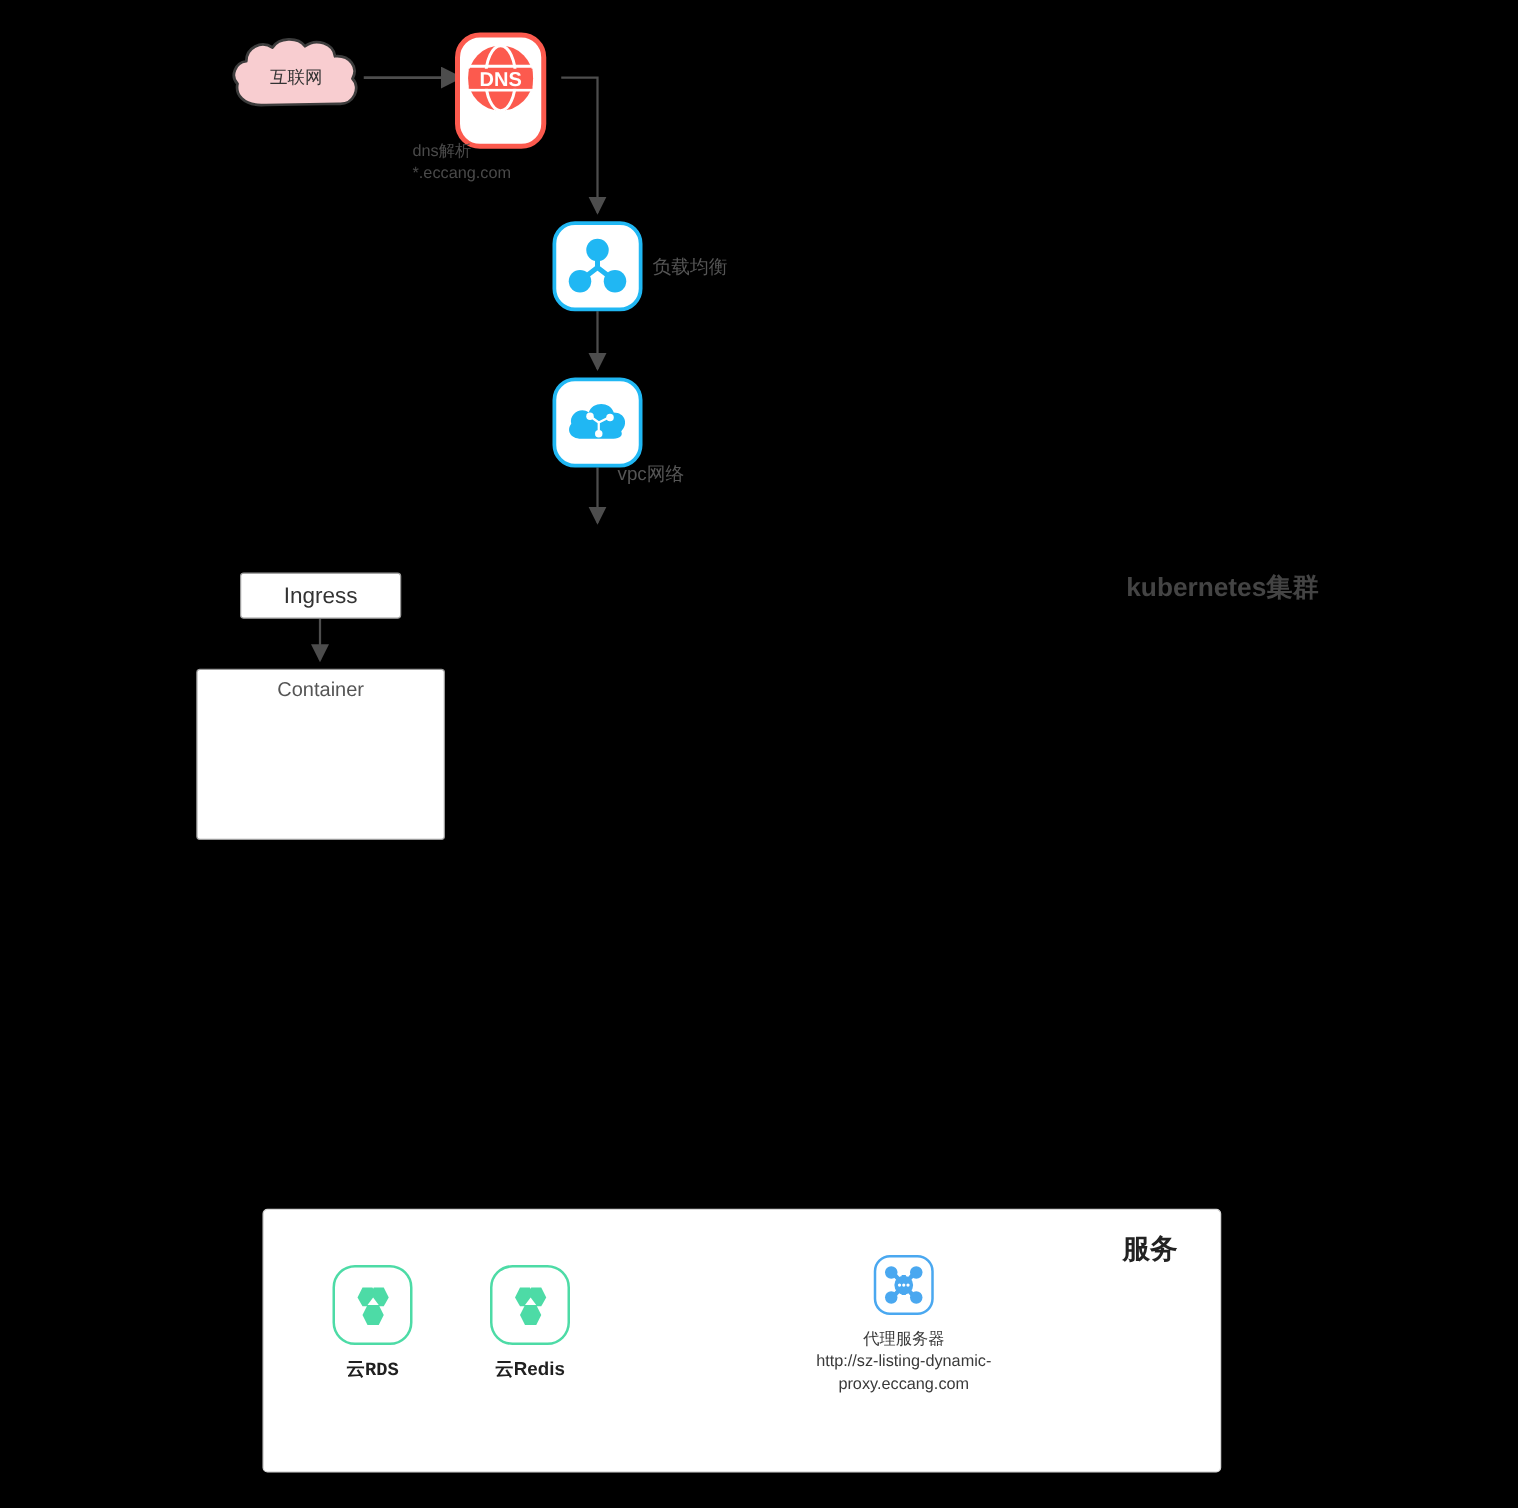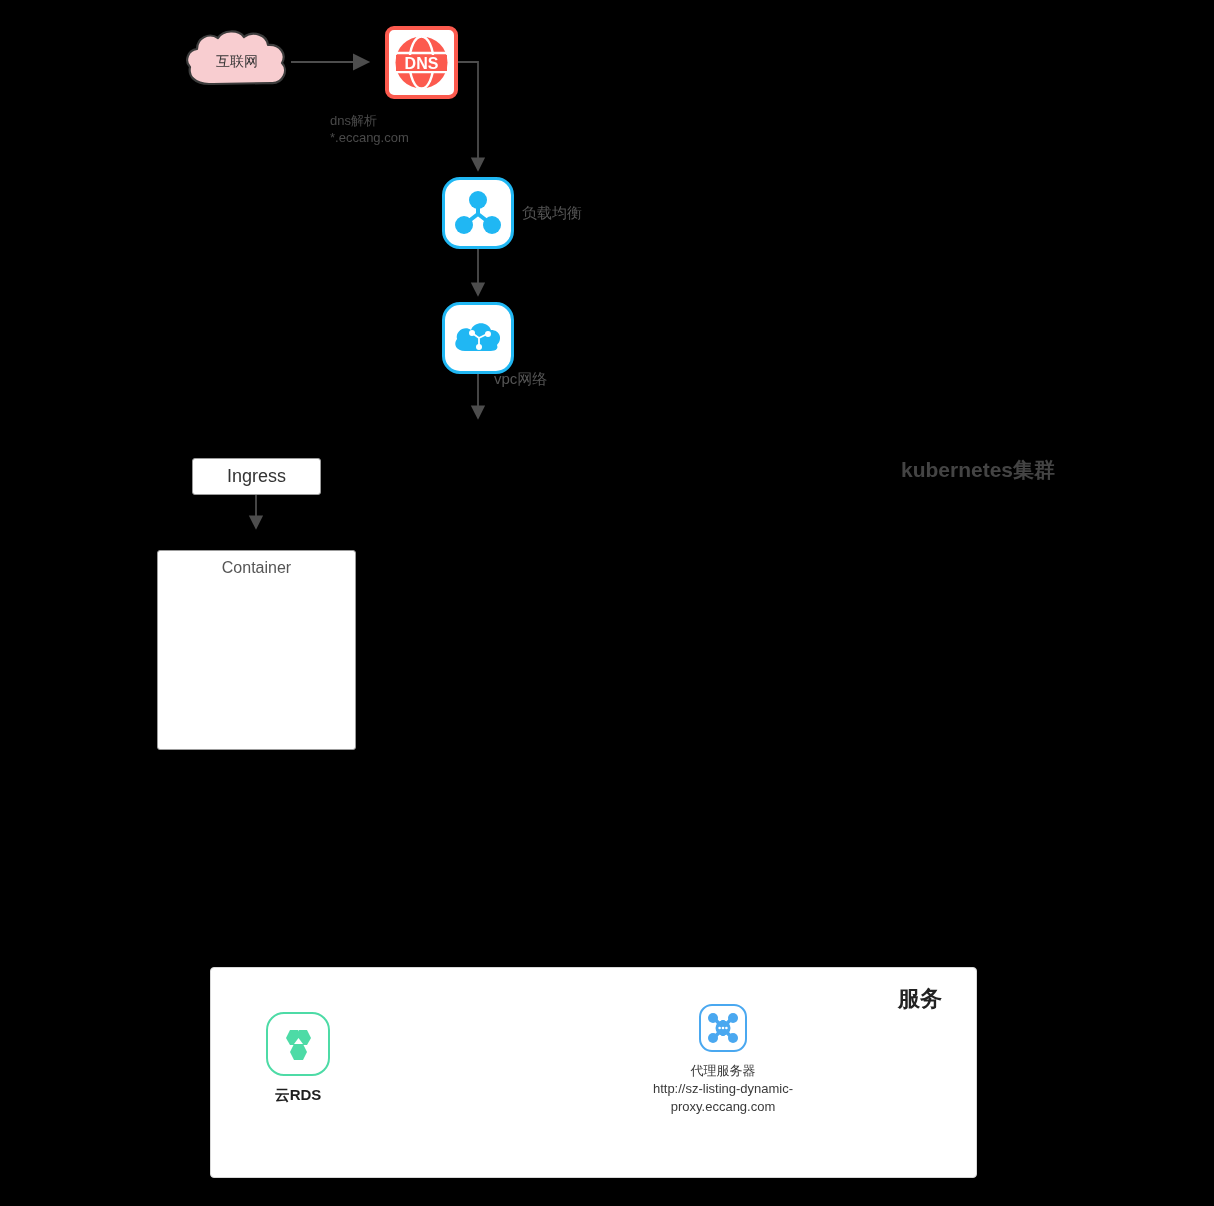--- a/index.html
+++ b/index.html
@@ -37,24 +37,24 @@
   }
 
   
   .tile {
     position: absolute;
     border-radius: 16px;
     background: #ffffff;
     box-sizing: border-box;
   }
   .tile.dns {
-    left: 385px; top: 26px;
-    width: 73px; height: 73px;
+    left: 364px; top: 26px;
+    width: 73px; height: 93px;
     border: 4px solid #fc5a4e;
-    border-radius: 9px;
+    border-radius: 20px;
   }
   .tile.lb {
     left: 442px; top: 177px;
     width: 72px; height: 72px;
     border: 3px solid #20b7f3;
     border-radius: 18px;
   }
   .tile.vpc {
     left: 442px; top: 302px;
     width: 72px; height: 72px;
@@ -96,22 +96,22 @@
     left: 192px; top: 458px;
     width: 129px; height: 37px;
     border-radius: 3px;
     display: flex;
     align-items: center;
     justify-content: center;
     font-size: 18px;
     color: #333333;
   }
   .container-box {
-    left: 157px; top: 550px;
-    width: 199px; height: 200px;
+    left: 157px; top: 535px;
+    width: 199px; height: 137px;
     border-radius: 3px;
     text-decoration: underline;
   }
   .container-title {
     position: absolute;
     left: 0; right: 0; top: 8px;
     text-align: center;
     font-size: 16px;
     color: #555555;
   }
@@ -264,32 +264,43 @@
     <span>Ingress</span>
   </div>
 
   <div class="box container-box">
     <div class="container-title">Container</div>
   </div>
 
   <div class="services-panel">
     <div class="services-title">服务</div>
 
-    <div class="svc" style="left:37px; top:44px; width:100px;">
+    <div class="svc" style="left:37px; top:44px; width:100px;font-family:Liberation Mono, monospace;">
       <div class="svc-tile green">
         <svg width="60" height="60" viewBox="0 0 60 60">
           <path d="M22,16 L30,16 L34,24 L30,31 L22,31 L18,24 Z" fill="#4ddba6"></path>
           <path d="M31,16 L39,16 L43,24 L39,31 L31,31 L27,24 Z" fill="#4ddba6"></path>
           <path d="M26,30 L35,30 L39,38 L35,46 L26,46 L22,38 Z" fill="#4ddba6"></path>
           <path d="M26,30 L35,30 L30.5,24 Z" fill="#ffffff"></path>
         </svg>
       </div>
       <div class="svc-label">云RDS</div>
     </div>
 
+    <div class="svc" style="left:163px; top:44px; width:100px;">
+      <div class="svc-tile green">
+        <svg width="60" height="60" viewBox="0 0 60 60">
+          <path d="M22,16 L30,16 L34,24 L30,31 L22,31 L18,24 Z" fill="#4ddba6"></path>
+          <path d="M31,16 L39,16 L43,24 L39,31 L31,31 L27,24 Z" fill="#4ddba6"></path>
+          <path d="M26,30 L35,30 L39,38 L35,46 L26,46 L22,38 Z" fill="#4ddba6"></path>
+          <path d="M26,30 L35,30 L30.5,24 Z" fill="#ffffff"></path>
+        </svg>
+      </div>
+      <div class="svc-label">云Redis</div>
+    </div>
 
 
     <div class="svc" style="left:412px; top:36px; width:200px;">
       <div class="svc-tile proxy">
         <svg width="44" height="44" viewBox="0 0 44 44">
           <path d="M22,14 L22,30 M13,12 L31,32 M31,12 L13,32" stroke="#4aa8f0" stroke-width="3.4" fill="none"></path>
           <circle cx="12" cy="12" r="5" fill="#4aa8f0"></circle>
           <circle cx="32" cy="12" r="5" fill="#4aa8f0"></circle>
           <circle cx="12" cy="32" r="5" fill="#4aa8f0"></circle>
           <circle cx="32" cy="32" r="5" fill="#4aa8f0"></circle>

